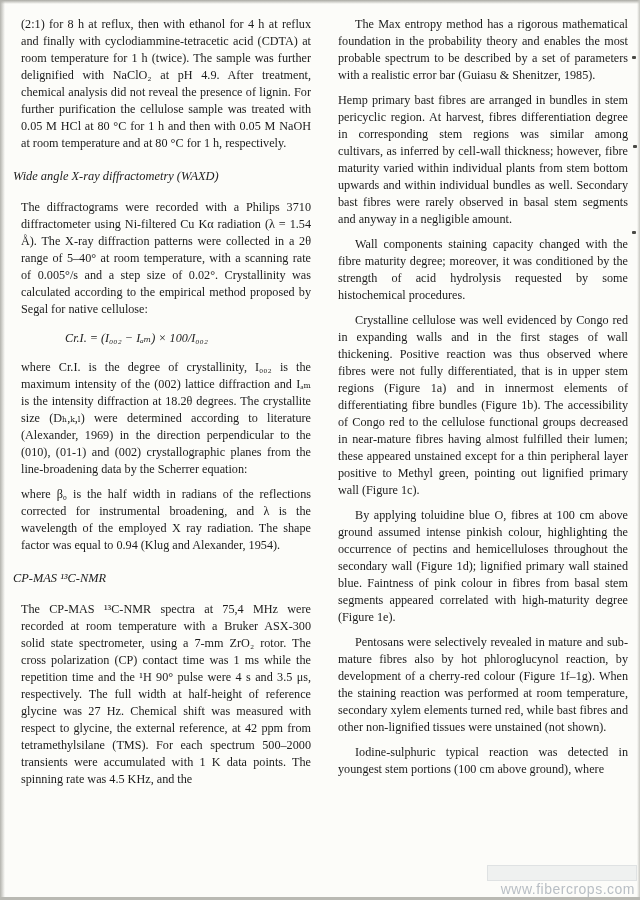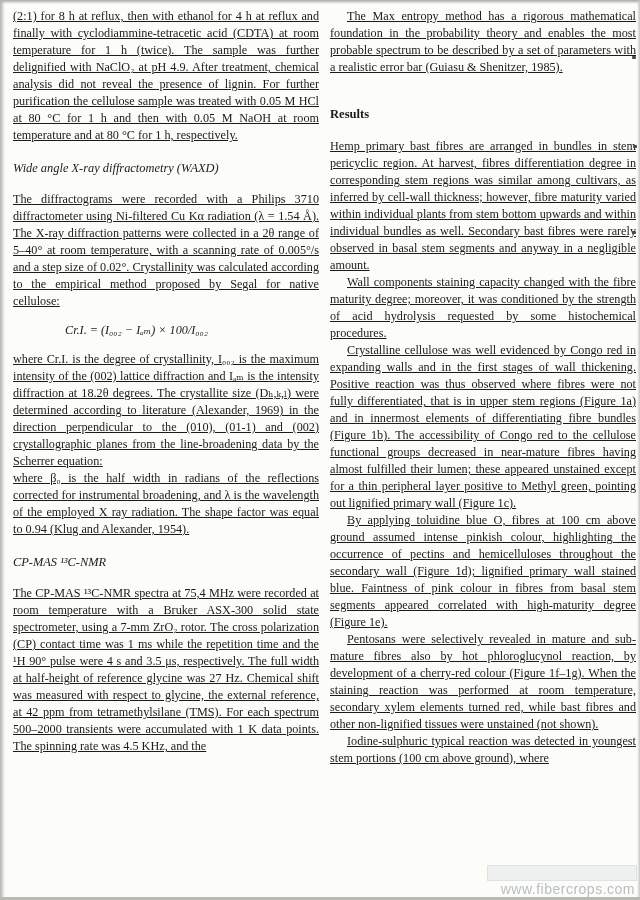--- a/index.html
+++ b/index.html
@@ -7,21 +7,21 @@
     position:relative;
     width:640px;height:900px;
     margin:0 auto;
     background:#fcfcf9;
     overflow:hidden;
     font-family:"Liberation Serif","DejaVu Serif","DejaVu Sans",serif;
     color:#1b1b1b;
   }
   .cols{display:flex;gap:11px;padding:8px 3px 0 13px;}
   .col{width:306px;font-size:12.2px;line-height:17px;text-align:justify;}
-  .col p{margin:0;text-decoration:underline;}
+  .col p{margin:8px;}
   p.indent{text-indent:17px;}
   h3.sec{
     font-size:12.4px;font-weight:normal;font-style:italic;
     margin:16px 0 14px;text-align:left;
   }
   h2.results{font-size:12.6px;font-weight:bold;margin:30px 0 15px;text-align:left;}
   .formula{margin:12px 0;font-style:italic;text-align:left;}
   .formula.f1{padding-left:52px;}
   .formula.f2{padding-left:10px;}
   
@@ -58,21 +58,20 @@
       <p>The diffractograms were recorded with a Philips 3710 diffractometer using Ni-filtered Cu Kα radiation (λ = 1.54 Å). The X-ray diffraction patterns were collected in a 2θ range of 5–40° at room temperature, with a scanning rate of 0.005°/s and a step size of 0.02°. Crystallinity was calculated according to the empirical method proposed by Segal for native cellulose:</p>
       <div class="formula f1">Cr.I. = (I₀₀₂ − Iₐₘ) × 100/I₀₀₂</div>
       <p>where Cr.I. is the degree of crystallinity, I₀₀₂ is the maximum intensity of the (002) lattice diffraction and Iₐₘ is the intensity diffraction at 18.2θ degrees. The crystallite size (Dₕ,ₖ,ₗ) were determined according to literature (Alexander, 1969) in the direction perpendicular to the (010), (01-1) and (002) crystallographic planes from the line-broadening data by the Scherrer equation:</p>
       <p>where β₀ is the half width in radians of the reflections corrected for instrumental broadening, and λ is the wavelength of the employed X ray radiation. The shape factor was equal to 0.94 (Klug and Alexander, 1954).</p>
       <h3 class="sec">CP-MAS ¹³C-NMR</h3>
       <p>The CP-MAS ¹³C-NMR spectra at 75,4 MHz were recorded at room temperature with a Bruker ASX-300 solid state spectrometer, using a 7-mm ZrO₂ rotor. The cross polarization (CP) contact time was 1 ms while the repetition time and the ¹H 90° pulse were 4 s and 3.5 μs, respectively. The full width at half-height of reference glycine was 27 Hz. Chemical shift was measured with respect to glycine, the external reference, at 42 ppm from tetramethylsilane (TMS). For each spectrum 500–2000 transients were accumulated with 1 K data points. The spinning rate was 4.5 KHz, and the</p>
     </div>
 
     <div class="col">
       <p class="indent">The Max entropy method has a rigorous mathematical foundation in the probability theory and enables the most probable spectrum to be described by a set of parameters with a realistic error bar (Guiasu &amp; Shenitzer, 1985).</p>
-      <h2 class="results">Results</h2>
       <p>Hemp primary bast fibres are arranged in bundles in stem pericyclic region. At harvest, fibres differentiation degree in corresponding stem regions was similar among cultivars, as inferred by cell-wall thickness; however, fibre maturity varied within individual plants from stem bottom upwards and within individual bundles as well. Secondary bast fibres were rarely observed in basal stem segments and anyway in a negligible amount.</p>
       <p class="indent">Wall components staining capacity changed with the fibre maturity degree; moreover, it was conditioned by the strength of acid hydrolysis requested by some histochemical procedures.</p>
       <p class="indent">Crystalline cellulose was well evidenced by Congo red in expanding walls and in the first stages of wall thickening. Positive reaction was thus observed where fibres were not fully differentiated, that is in upper stem regions (Figure 1a) and in innermost elements of differentiating fibre bundles (Figure 1b). The accessibility of Congo red to the cellulose functional groups decreased in near-mature fibres having almost fulfilled their lumen; these appeared unstained except for a thin peripheral layer positive to Methyl green, pointing out lignified primary wall (Figure 1c).</p>
       <p class="indent">By applying toluidine blue O, fibres at 100 cm above ground assumed intense pinkish colour, highlighting the occurrence of pectins and hemicelluloses throughout the secondary wall (Figure 1d); lignified primary wall stained blue. Faintness of pink colour in fibres from basal stem segments appeared correlated with high-maturity degree (Figure 1e).</p>
       <p class="indent">Pentosans were selectively revealed in mature and sub-mature fibres also by hot phloroglucynol reaction, by development of a cherry-red colour (Figure 1f–1g). When the staining reaction was performed at room temperature, secondary xylem elements turned red, while bast fibres and other non-lignified tissues were unstained (not shown).</p>
       <p class="indent">Iodine-sulphuric typical reaction was detected in youngest stem portions (100 cm above ground), where</p>
     </div>
 
   </div>
 

